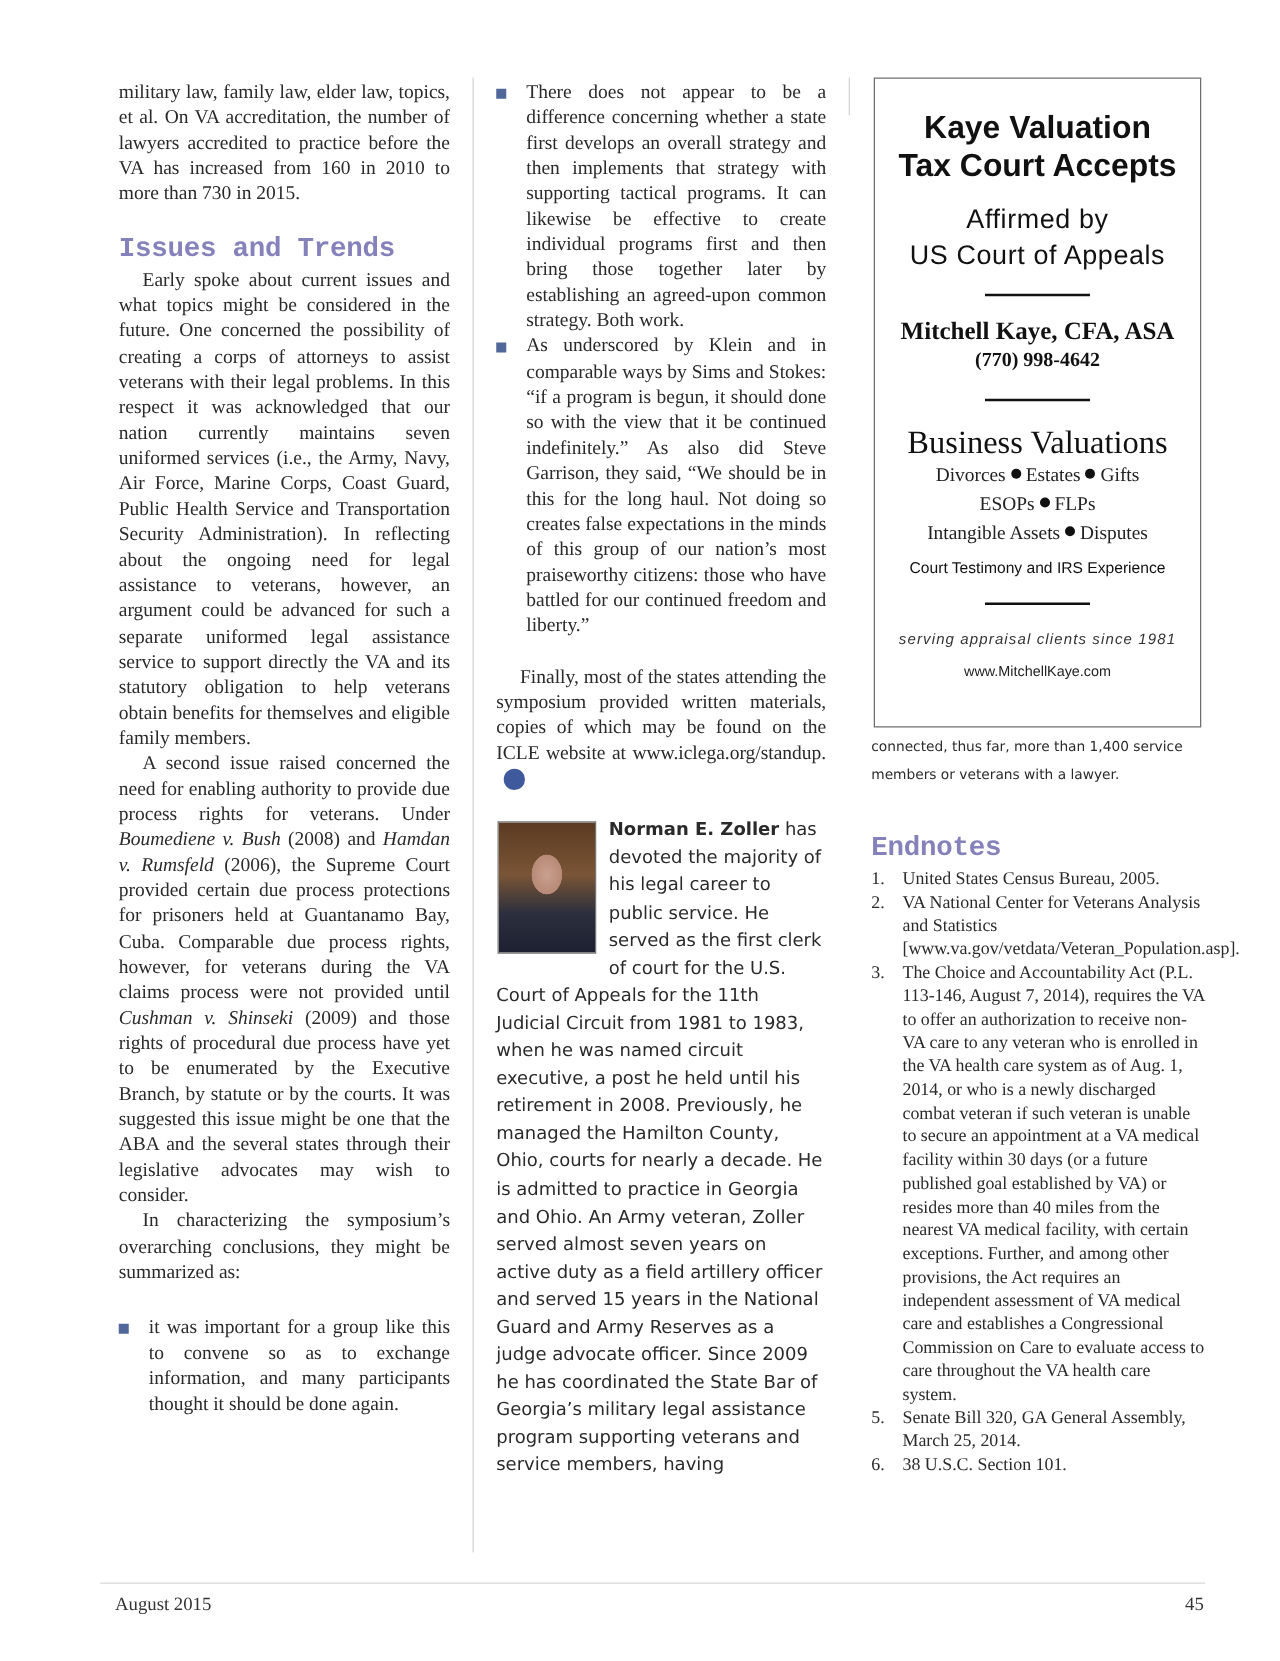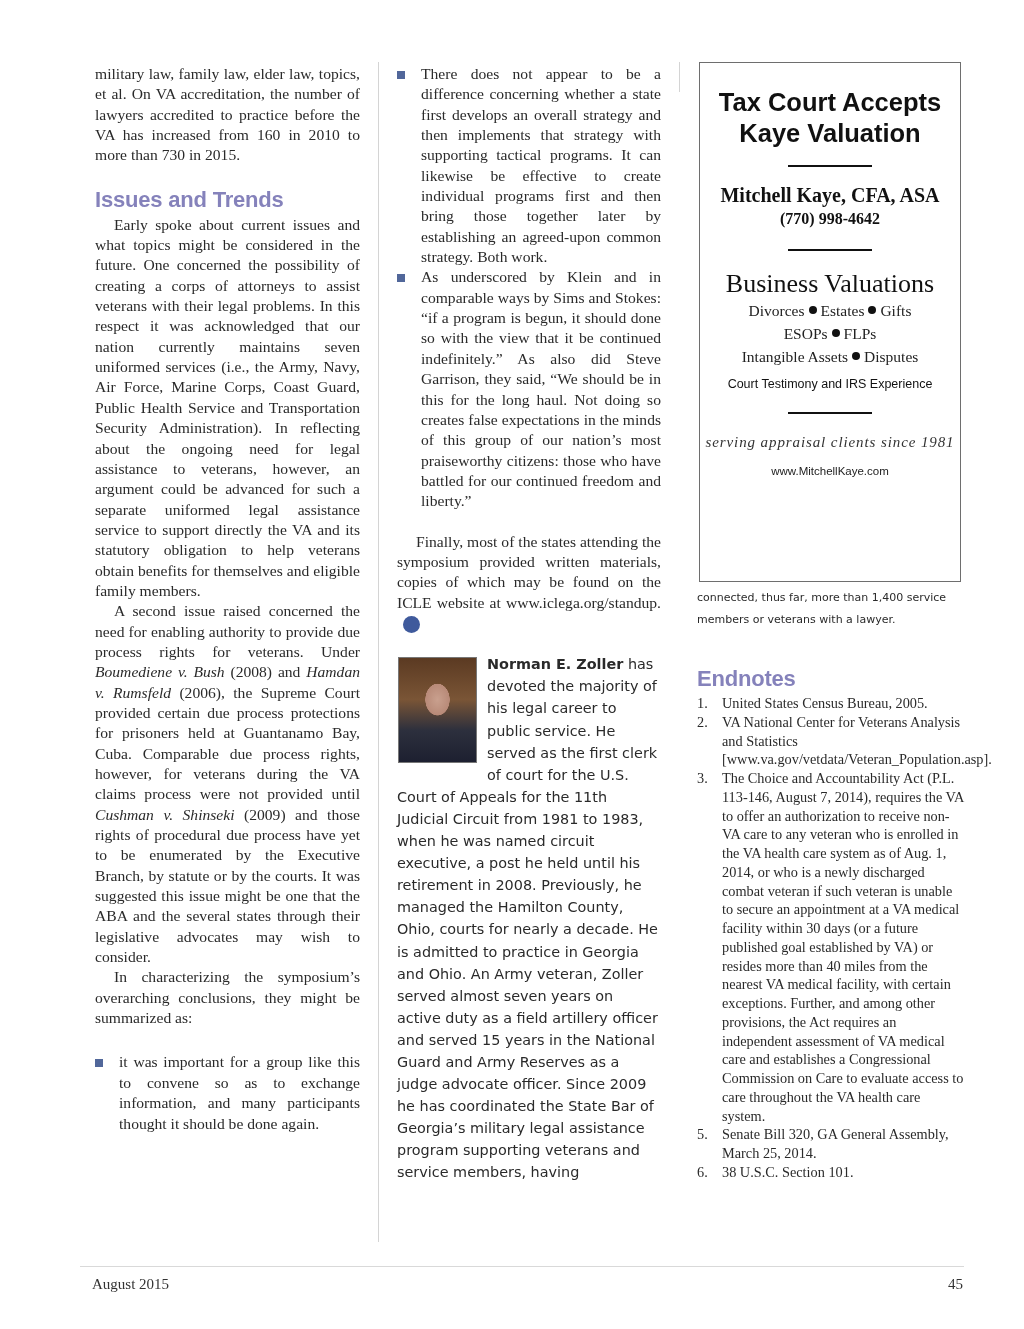--- a/index.html
+++ b/index.html
@@ -12,21 +12,21 @@
   .col3 { left: 697px; width: 266px; }
 
   .vrule { position: absolute; top: 62px; width: 1px; background: #d4d4d4; }
   .vrule.a { left: 378px; height: 1180px; }
   .vrule.b { left: 679px; height: 30px; }
 
   p { margin: 0; text-align: justify; }
   p.indent { text-indent: 19px; }
   em { font-style: italic; }
 
-  h2.section { font-family: Liberation Sans, sans-serif; font-weight: bold;
+  h2.section { font-family: Liberation Mono, monospace; font-weight: bold;
                color: #8582bb; font-size: 22px; line-height: 26px; margin: 21px 0 2px 0; letter-spacing: -0.2px; }
 
   ul.bullets { list-style: none; margin: 0; padding: 0; }
   ul.bullets li { position: relative; padding-left: 24px; text-align: justify; }
   ul.bullets li .sq { position: absolute; left: 0; top: 7px; width: 8px; height: 8px; background: #51679a; }
 
   .spacer-b { height: 24px; }
   .spacer-f { height: 20px; }
 
   .gbj { display: inline-block; width: 17px; height: 17px; border-radius: 50%; background: #3f5a9c;
@@ -48,21 +48,21 @@
   .ad .rule { width: 84px; height: 2px; background: #111; margin: 0 auto; }
   .ad .r1 { margin-top: 16px; }
   .ad .name { font-family: "Liberation Serif", serif; font-weight: bold; font-size: 20px; line-height: 24px; margin-top: 16px; }
   .ad .phone { font-family: "Liberation Serif", serif; font-weight: bold; font-size: 16px; line-height: 20px; margin-top: 2px; }
   .ad .r2 { margin-top: 20px; }
   .ad .bv { font-family: "Liberation Serif", serif; font-size: 26px; line-height: 30px; margin-top: 18px; }
   .ad .svc { font-family: "Liberation Serif", serif; font-size: 15.5px; line-height: 23px; color: #222; }
   .ad .svc:first-of-type { margin-top: 4px; }
   .ad .court { font-family: "Liberation Sans", sans-serif; font-size: 12.5px; line-height: 16px; margin-top: 8px; }
   .ad .r3 { margin-top: 20px; }
-  .ad .since { font-family: Liberation Serif, serif; font-style: italic; font-size: 15px; letter-spacing: 0.9px; margin-top: 20px; color: #333; }
+  .ad .since { font-family: Liberation Sans, sans-serif; font-style: italic; font-size: 12px; letter-spacing: 0.9px; margin-top: 20px; color: #333; }
   .ad .url { font-family: "Liberation Sans", sans-serif; font-size: 11.5px; margin-top: 14px; color: #222; }
   .dot { display: inline-block; width: 8px; height: 8px; border-radius: 50%; background: #111; vertical-align: 2px; margin: 0 4px; }
 
   .col3 .cont { position: absolute; top: 523px; left: 0; width: 266px;
                 font-family: "DejaVu Sans", "Liberation Sans", sans-serif; font-size: 11px; line-height: 22.1px; color: #2a2a2a; }
   .col3 .endnotes-h { position: absolute; top: 602px; left: 0; margin: 0; }
   ol.endnotes { position: absolute; top: 630px; left: 0; width: 268px; list-style: none; margin: 0; padding: 0;
                 font-size: 14.3px; line-height: 18.75px; color: #2a2a2a; }
   ol.endnotes li { position: relative; padding-left: 25px; }
   ol.endnotes li .num { position: absolute; left: 0; top: 0; }
@@ -110,22 +110,26 @@
     <li><span class="num">1.</span><span>United States Census Bureau, 2005.</span></li>
     <li><span class="num">2.</span><span>VA National Center for Veterans Analysis and Statistics [www.va.gov/vetdata/Veteran_Population.asp].</span></li>
     <li><span class="num">3.</span><span>The Choice and Accountability Act (P.L. 113-146, August 7, 2014), requires the VA to offer an authorization to receive non-VA care to any veteran who is enrolled in the VA health care system as of Aug. 1, 2014, or who is a newly discharged combat veteran if such veteran is unable to secure an appointment at a VA medical facility within 30 days (or a future published goal established by VA) or resides more than 40 miles from the nearest VA medical facility, with certain exceptions. Further, and among other provisions, the Act requires an independent assessment of VA medical care and establishes a Congressional Commission on Care to evaluate access to care throughout the VA health care system.</span></li>
     <li><span class="num">5.</span><span>Senate Bill 320, GA General Assembly, March 25, 2014.</span></li>
     <li><span class="num">6.</span><span>38 U.S.C. Section 101.</span></li>
   </ol>
 </div>
 
 <div class="ad">
   <div class="t1">
+    <div>Kaye Valuation</div>
     <div>Tax Court Accepts</div>
-    <div>Kaye Valuation</div>
+  </div>
+  <div class="t2">
+    <div>Affirmed by</div>
+    <div>US Court of Appeals</div>
   </div>
   <div class="rule r1"></div>
   <div class="name">Mitchell Kaye, CFA, ASA</div>
   <div class="phone">(770) 998-4642</div>
   <div class="rule r2"></div>
   <div class="bv">Business Valuations</div>
   <div class="svc">
     <span>Divorces</span><span class="dot"></span><span>Estates</span><span class="dot"></span><span>Gifts</span>
   </div>
   <div class="svc">

